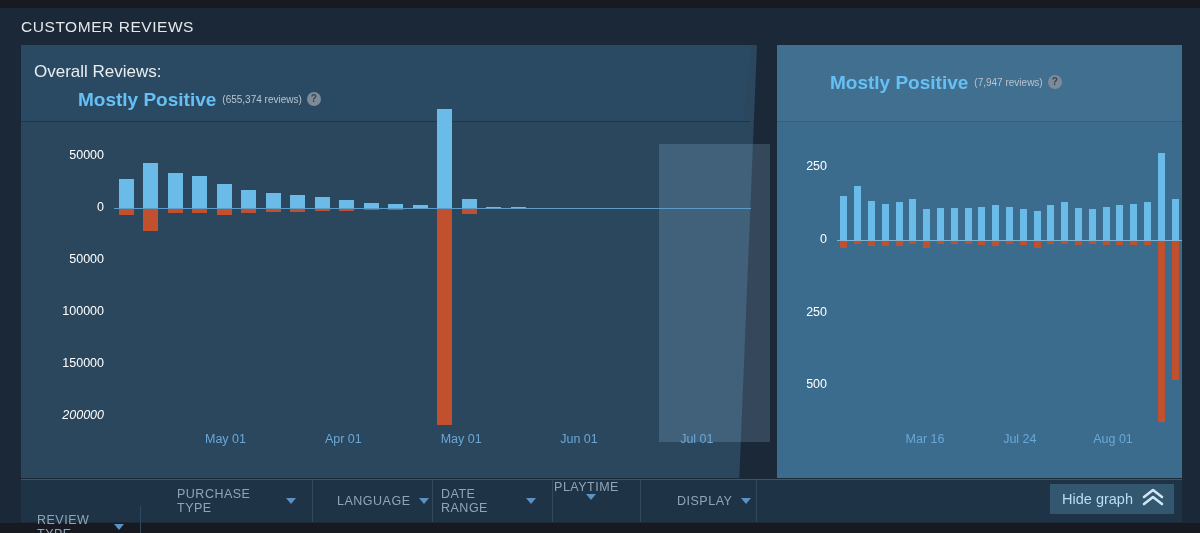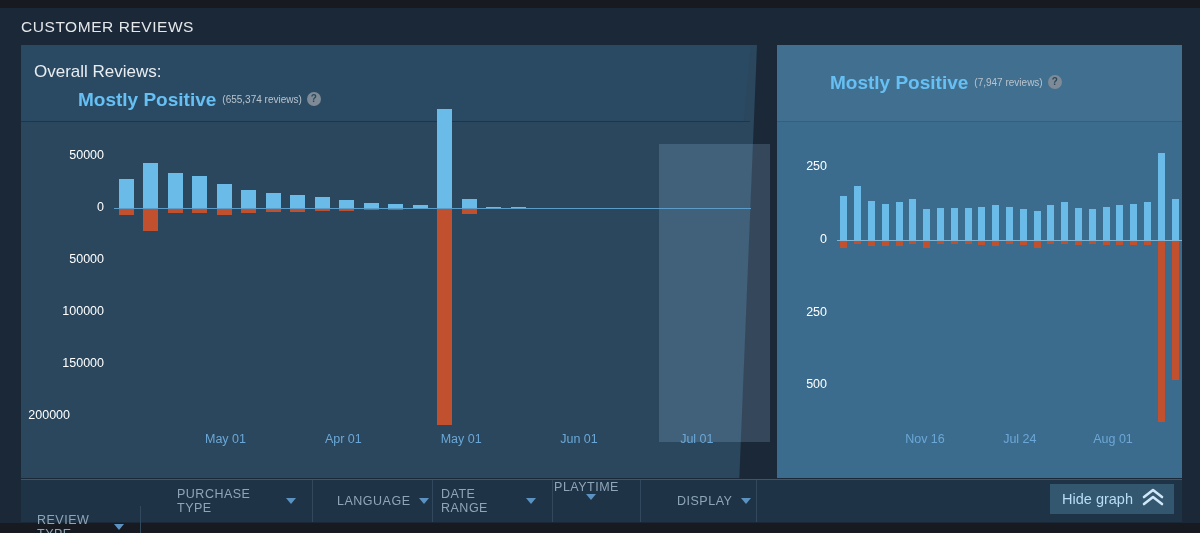--- a/index.html
+++ b/index.html
@@ -153,21 +153,21 @@
       <span class="help-icon">?</span>
     </div>
   </div>
 
   <div id="left-chart" class="chart" style="left: 21px; top: 122px; width: 730px; height: 357px;">
       <div class="axis-label" style="right: 647px; top: 26.4765px;">50000</div>
       <div class="axis-label" style="right: 647px; top: 78.4621px;">0</div>
       <div class="axis-label" style="right: 647px; top: 130.448px;">50000</div>
       <div class="axis-label" style="right: 647px; top: 182.433px;">100000</div>
       <div class="axis-label" style="right: 647px; top: 234.419px;">150000</div>
-      <div class="axis-label" style="right: 681px; top: 286.404px;">200000</div>
+      <div class="axis-label" style="right: 647px; top: 286.404px; font-style: italic;">200000</div>
       <div class="sel-rect" style="left: 637.635px; width: 111.475px; top: 22px; height: 298px;"></div>
       <div class="bar" style="background: rgb(107, 187, 232); left: 97.655px; top: 57.3502px; width: 15.19px; height: 29.1119px;"></div>
       <div class="bar" style="background: rgb(193, 80, 46); left: 97.655px; top: 86.4621px; width: 15.19px; height: 6.23827px;"></div>
       <div class="bar" style="background: rgb(107, 187, 232); left: 122.155px; top: 40.7148px; width: 15.19px; height: 45.7473px;"></div>
       <div class="bar" style="background: rgb(193, 80, 46); left: 122.155px; top: 86.4621px; width: 15.19px; height: 22.8736px;"></div>
       <div class="bar" style="background: rgb(107, 187, 232); left: 146.655px; top: 51.1119px; width: 15.19px; height: 35.3502px;"></div>
       <div class="bar" style="background: rgb(193, 80, 46); left: 146.655px; top: 86.4621px; width: 15.19px; height: 4.6787px;"></div>
       <div class="bar" style="background: rgb(107, 187, 232); left: 171.155px; top: 54.231px; width: 15.19px; height: 32.231px;"></div>
       <div class="bar" style="background: rgb(193, 80, 46); left: 171.155px; top: 86.4621px; width: 15.19px; height: 4.6787px;"></div>
       <div class="bar" style="background: rgb(107, 187, 232); left: 195.655px; top: 61.509px; width: 15.19px; height: 24.9531px;"></div>
@@ -284,21 +284,21 @@
       <div class="bar" style="background: rgb(193, 80, 46); left: 339.45px; top: 118px; width: 6.9px; height: 4.65455px;"></div>
       <div class="bar" style="background: rgb(107, 187, 232); left: 353.25px; top: 81.6364px; width: 6.9px; height: 36.3636px;"></div>
       <div class="bar" style="background: rgb(193, 80, 46); left: 353.25px; top: 118px; width: 6.9px; height: 5.23636px;"></div>
       <div class="bar" style="background: rgb(107, 187, 232); left: 367.05px; top: 80.1818px; width: 6.9px; height: 37.8182px;"></div>
       <div class="bar" style="background: rgb(193, 80, 46); left: 367.05px; top: 118px; width: 6.9px; height: 4.65455px;"></div>
       <div class="bar" style="background: rgb(107, 187, 232); left: 380.85px; top: 30.7273px; width: 6.9px; height: 87.2727px;"></div>
       <div class="bar" style="background: rgb(193, 80, 46); left: 380.85px; top: 118px; width: 6.9px; height: 181.818px;"></div>
       <div class="bar" style="background: rgb(107, 187, 232); left: 394.65px; top: 77.2727px; width: 6.9px; height: 40.7273px;"></div>
       <div class="bar" style="background: rgb(193, 80, 46); left: 394.65px; top: 118px; width: 6.9px; height: 139.636px;"></div>
       <div class="zeroline" style="left: 60px; width: 345px; top: 118px; background: rgb(127, 180, 212);"></div>
-      <div class="xtick" style="left: 107.975px; width: 80px; top: 310px;">Nov 16</div>
+      <div class="xtick" style="left: 107.975px; width: 80px; top: 310px;">Mar 16</div>
       <div class="xtick" style="left: 202.85px; width: 80px; top: 310px;">Jul 24</div>
       <div class="xtick" style="left: 296px; width: 80px; top: 310px;">Aug 01</div>
     </div>
 
   <div class="filterbar">
     <div id="filter-buttons">
         <div class="fbtn" style="left: 0px; width: 120px; margin-top: 26px;">
           <span>Review Type</span>
           <span class="caret"></span>
         </div>

